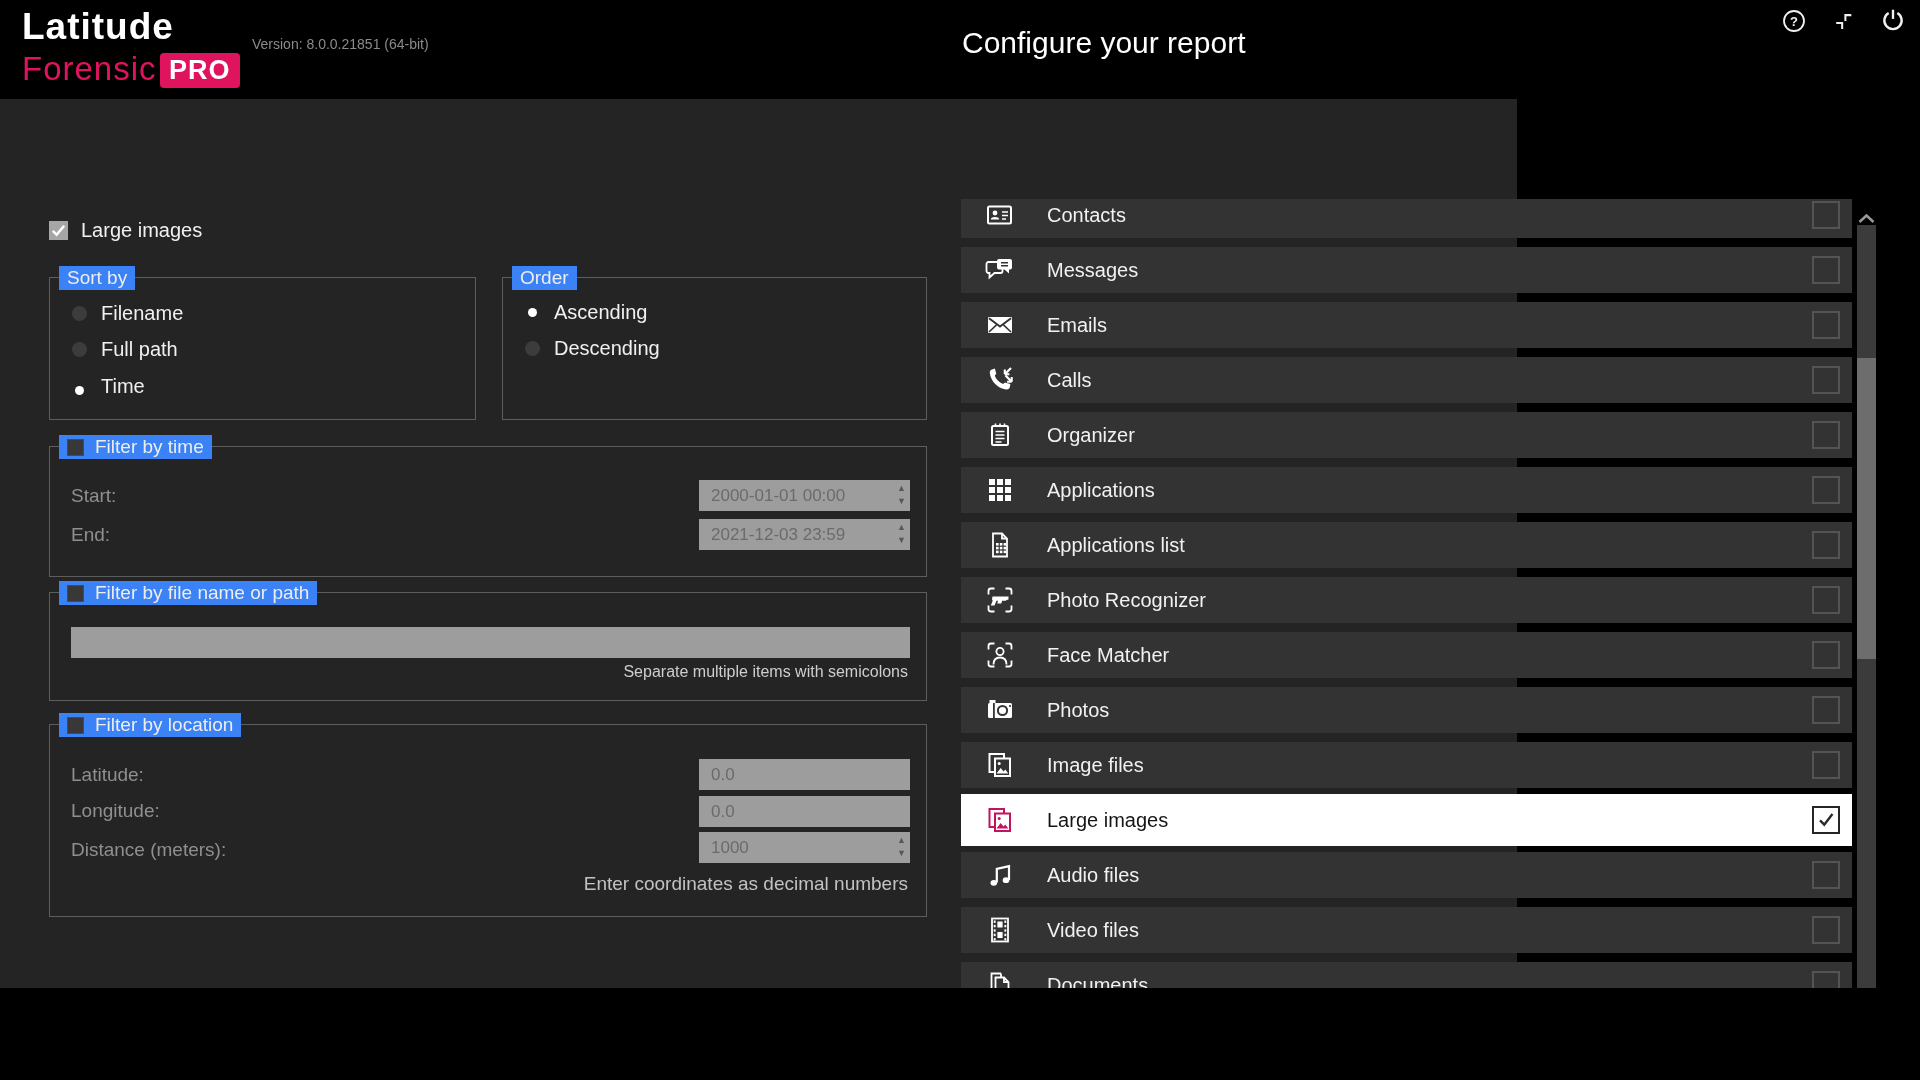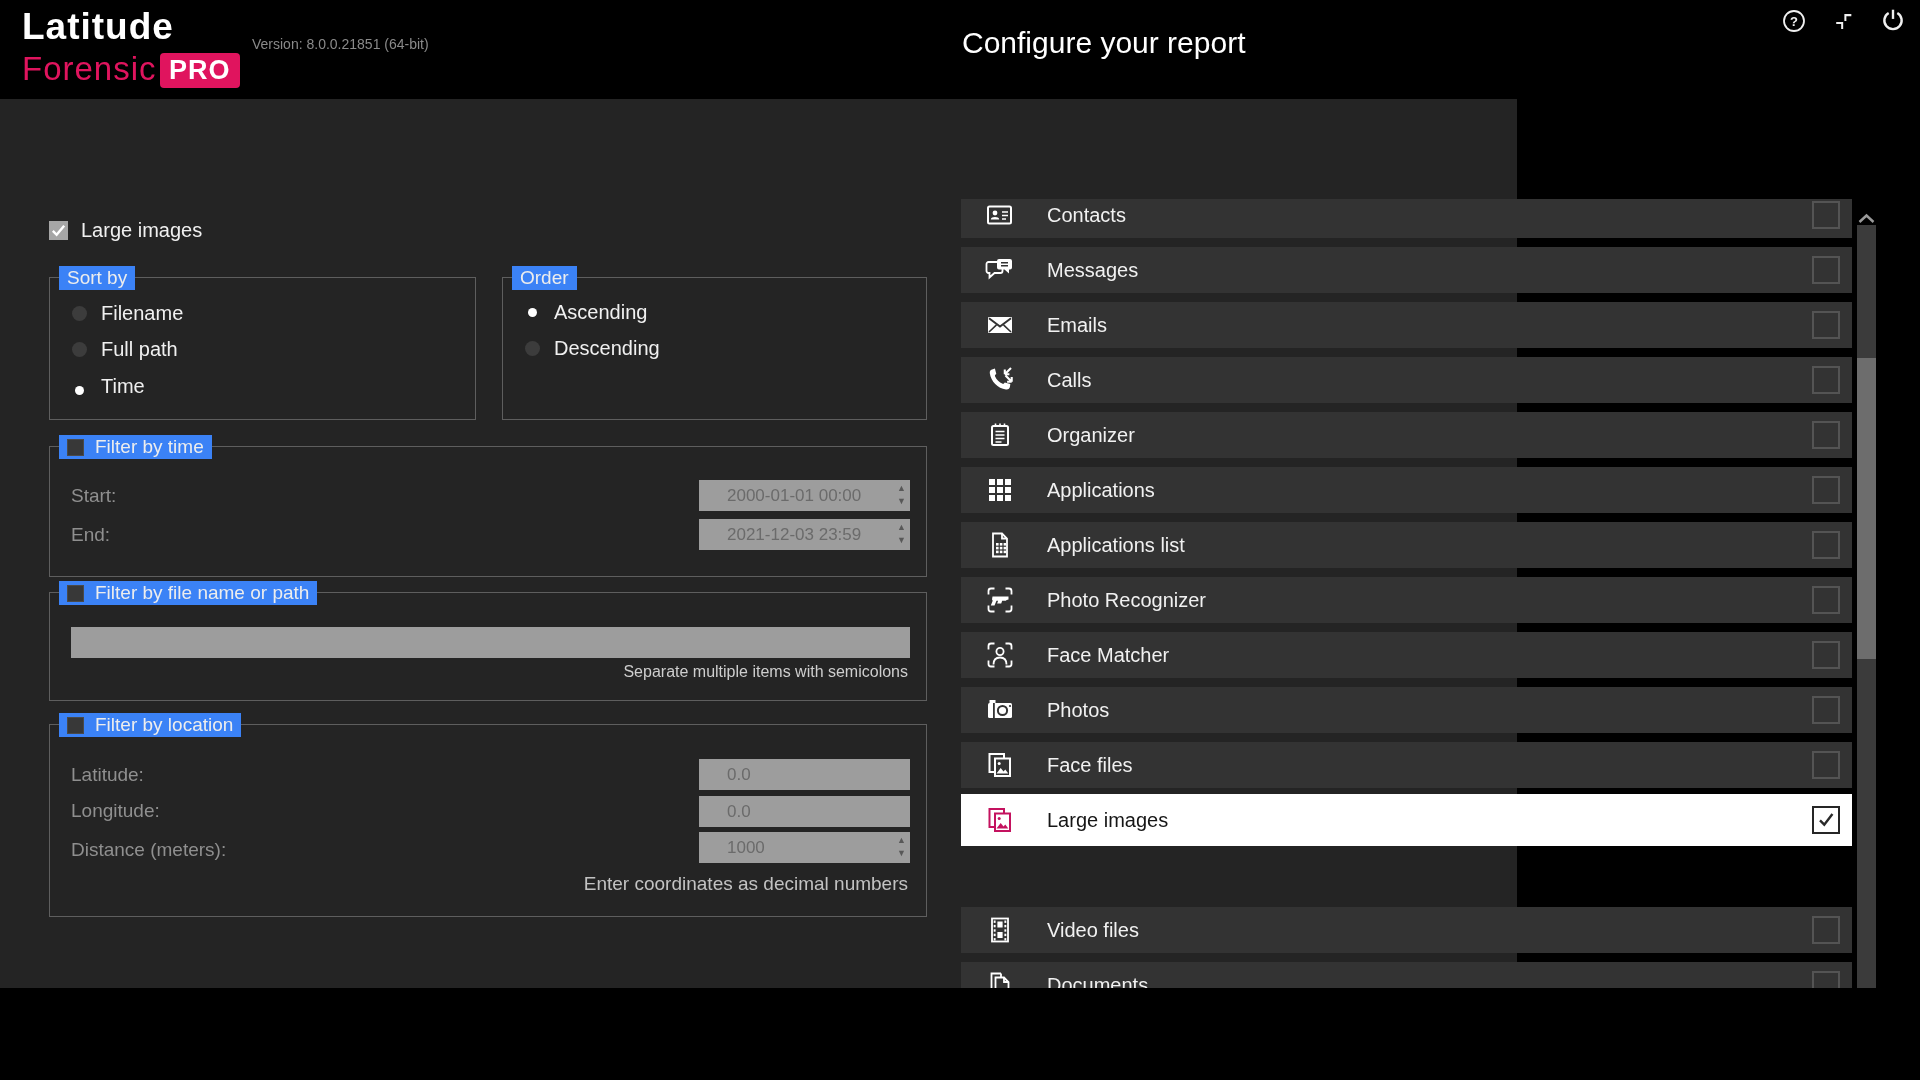--- a/index.html
+++ b/index.html
@@ -25,21 +25,21 @@
   .gb-label{position:absolute;top:-12px;left:9px;background:#3b82f6;padding:0 8px;font-size:19px;
       color:#ededed;display:flex;align-items:center;gap:11px;height:24px;white-space:nowrap;}
   .gcheck{width:17px;height:17px;background:#383838;border:1px solid #4a4a4a;box-sizing:border-box;}
   .radio-row{position:absolute;left:22px;display:flex;align-items:center;gap:14px;height:26px;}
   .radio{width:15px;height:15px;border-radius:50%;background:#3c3c3c;position:relative;flex:none;}
   .radio.sel{background:transparent;}
   .radio.sel::after{content:'';position:absolute;left:3px;top:3px;width:9px;height:9px;border-radius:50%;background:#fff;}
   .radio-label{font-size:20px;color:#f0f0f0;}
   .flabel{position:absolute;left:21px;font-size:19px;color:#8f8f8f;}
   .dinput{position:absolute;left:649px;width:211px;height:31px;background:#9d9d9d;color:#6b6b6b;
-      font-size:17px;line-height:31px;padding-left:28px;box-sizing:border-box;}
+      font-size:17px;line-height:31px;padding-left:12px;box-sizing:border-box;}
   .spin{position:absolute;right:4px;top:2px;display:flex;flex-direction:column;color:#585858;
       font-size:9px;line-height:13px;}
   .name-input{position:absolute;left:21px;top:34px;width:839px;height:31px;background:#9d9d9d;}
   .hint{position:absolute;right:18px;text-align:left;color:#cecece;}
   
   .list-viewport{position:absolute;left:961px;top:100px;width:891px;height:827px;overflow:hidden;}
   .lrow{position:absolute;left:0;width:891px;background:#333;--rowbg:#333;}
   .lrow.selected{background:#fff;--rowbg:#fff;}
   .ric{position:absolute;left:24px;top:50%;transform:translateY(-50%);width:30px;height:30px;color:#fff;}
   .ric svg{width:30px;height:30px;display:block;}
@@ -319,38 +319,49 @@
         </div>
         <div class="lrow" style="top: 543px; height: 46px;">
           <span class="ric">
             <svg viewBox="0 0 30 30">
               <rect x="4.5" y="4" width="14.5" height="18" fill="none" stroke="currentColor" stroke-width="2"></rect>
               <rect x="10" y="8.5" width="15" height="17.5" fill="var(--rowbg,#333)" stroke="currentColor" stroke-width="2"></rect>
               <circle cx="14.2" cy="13.5" r="1.5" fill="currentColor"></circle>
               <path d="M11.5 23.5 l4.2 -5.5 2.8 3.6 1.8 -2.2 3 4.1 z" fill="currentColor"></path>
             </svg>
           </span>
-          <span class="rlabel">Face files</span>
+          <span class="rlabel">Image files</span>
           <span class="rcheck"></span>
         </div>
         <div class="lrow selected" style="top: 595px; height: 52px;">
           <span class="ric" style="color: rgb(196, 18, 95);">
             <svg viewBox="0 0 30 30">
               <rect x="4.5" y="4" width="14.5" height="18" fill="none" stroke="currentColor" stroke-width="2"></rect>
               <rect x="10" y="8.5" width="15" height="17.5" fill="var(--rowbg,#333)" stroke="currentColor" stroke-width="2"></rect>
               <circle cx="14.2" cy="13.5" r="1.5" fill="currentColor"></circle>
               <path d="M11.5 23.5 l4.2 -5.5 2.8 3.6 1.8 -2.2 3 4.1 z" fill="currentColor"></path>
             </svg>
           </span>
           <span class="rlabel">Large images</span>
           <span class="rcheck">
             <svg viewBox="0 0 28 28">
               <path d="M7 14.5 l5 5 L21.5 7" fill="none" stroke="#2a2a2a" stroke-width="2.8"></path>
             </svg>
           </span>
+        </div>
+        <div class="lrow" style="top: 653px; height: 46px;">
+          <span class="ric">
+            <svg viewBox="0 0 30 30">
+              <path d="M11.8 22.5 V8.8 L24 6.2 V20" fill="none" stroke="currentColor" stroke-width="2.2"></path>
+              <ellipse cx="8.8" cy="22.8" rx="3.3" ry="2.9" fill="currentColor"></ellipse>
+              <ellipse cx="21" cy="20.2" rx="3.3" ry="2.9" fill="currentColor"></ellipse>
+            </svg>
+          </span>
+          <span class="rlabel">Audio files</span>
+          <span class="rcheck"></span>
         </div>
         <div class="lrow" style="top: 708px; height: 46px;">
           <span class="ric">
             <svg viewBox="0 0 30 30">
               <rect x="7" y="3.5" width="16" height="23" fill="none" stroke="currentColor" stroke-width="1.8"></rect>
               <g fill="currentColor">
                 <rect x="8.7" y="5.5" width="1.9" height="2.4"></rect>
                 <rect x="8.7" y="9.9" width="1.9" height="2.4"></rect>
                 <rect x="8.7" y="14.3" width="1.9" height="2.4"></rect>
                 <rect x="8.7" y="18.7" width="1.9" height="2.4"></rect>

